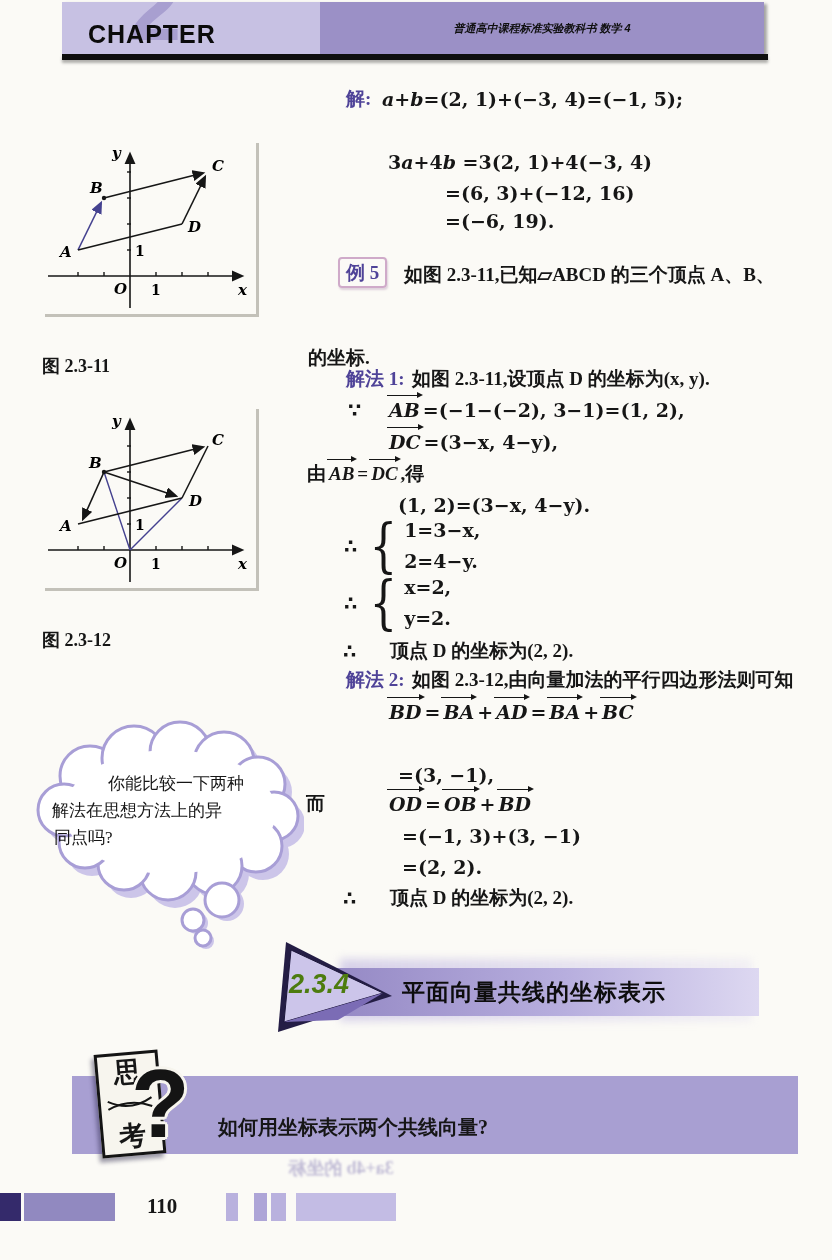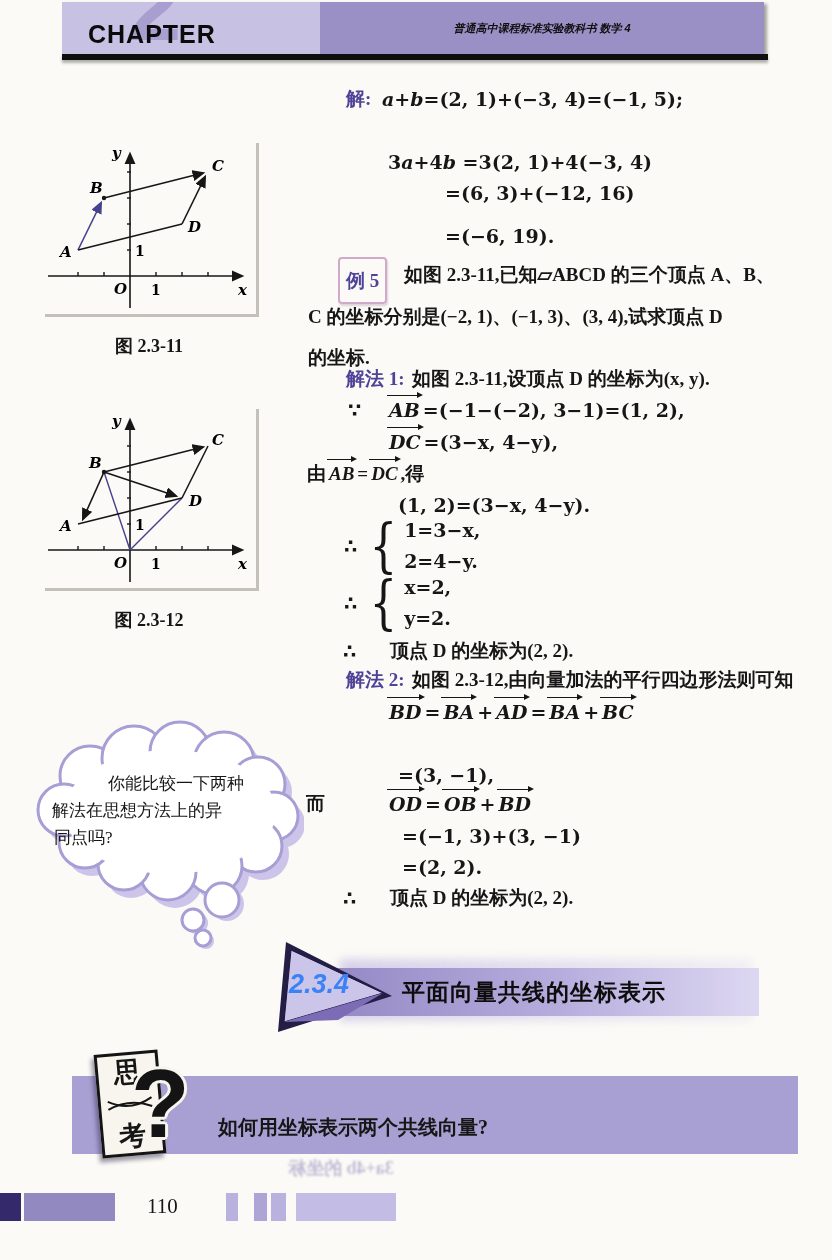--- a/index.html
+++ b/index.html
@@ -24,62 +24,62 @@
         font-weight:bold;font-size:96px;color:#a89fd0;}
   .chapter{position:absolute;left:26px;top:18px;font-family:"Liberation Sans",sans-serif;
            font-weight:bold;font-size:25px;letter-spacing:1px;color:#0b0b0b;}
   .hdr-right{position:relative;flex:1;background:#9b90c6;display:flex;align-items:center;justify-content:center;}
   .booktitle{font-family:"Liberation Sans",sans-serif;font-weight:bold;font-style:italic;
              font-size:11px;color:#101010;}
   .hdr-rule{position:absolute;left:62px;top:54px;width:706px;height:6px;background:#0e0e0e;
             box-shadow:0 3px 3px rgba(0,0,0,.3);}
   
   .figbox{position:absolute;background:#fbfaf6;box-shadow:3px 3px 0 rgba(150,145,135,.55);}
-  .figcap{position:absolute;text-align:center;font-size:18px;font-weight:bold;}
+  .figcap{position:absolute;text-align:left;font-size:18px;font-weight:bold;margin-top:20px;}
   .fig-text{font-family:"DejaVu Serif",serif;font-weight:bold;font-size:15px;font-style:italic;}
   .fig-num{font-family:"DejaVu Serif",serif;font-weight:bold;font-size:14px;}
   
   .ex-badge{position:absolute;left:338px;top:257px;color:#4f4398;border:2px solid #cfaac9;
-            border-radius:4px;padding:8px 6px;font-size:19px;font-weight:bold;line-height:27px;
+            border-radius:4px;padding:0 6px;font-size:19px;font-weight:bold;line-height:27px;
             box-shadow:1px 2px 2px rgba(180,150,180,.4);}
   
   .sys{position:absolute;display:flex;align-items:center;}
   .brace{font-family:"DejaVu Serif",serif;font-size:58px;font-weight:normal;line-height:58px;
          transform:scaleX(.75);margin:0 2px 0 8px;}
   .sysrows div{font-family:"DejaVu Serif",serif;font-weight:bold;font-size:19px;line-height:31px;white-space:nowrap;}
   
   .cloudtext{position:absolute;font-size:17px;font-weight:normal;white-space:nowrap;}
   
   .strip-halo{position:absolute;left:340px;top:959px;width:412px;height:62px;
               background:linear-gradient(to right,rgba(178,168,220,.5),rgba(214,208,240,.25));
               filter:blur(4px);}
   .strip234{position:absolute;left:327px;top:968px;width:432px;height:48px;
             background:linear-gradient(to right,#9488c4,#b7aede 55%,#ddd8f1);}
   .secnum{position:absolute;left:289px;top:969px;font-family:"Liberation Sans",sans-serif;
-          font-weight:bold;font-style:italic;font-size:27px;color:#3b82f6;}
+          font-weight:bold;font-style:italic;font-size:27px;color:#4d7c0f;}
   .sectitle{position:absolute;left:402px;top:977px;font-size:23px;font-weight:bold;
             letter-spacing:1px;color:#0d0d0d;}
   
   .thinkstrip{position:absolute;left:72px;top:1076px;width:726px;height:78px;background:#a89fd2;}
   .thinkcard{position:absolute;left:98px;top:1052px;width:58px;height:94px;background:#f7f5ee;
              border:3px solid #141414;transform:rotate(-5deg);
              box-shadow:-3px 4px 4px rgba(40,35,70,.45);
              display:flex;flex-direction:column;align-items:center;justify-content:space-between;
              padding:2px 0;}
   .thinkchar{font-size:27px;font-weight:bold;line-height:30px;}
   .qmark{position:absolute;left:131px;top:1056px;font-family:"Liberation Sans",sans-serif;
          font-weight:bold;font-size:96px;line-height:96px;color:#141414;
          text-shadow:-3px 0 0 #f7f5ee,3px 0 0 #f7f5ee,0 -3px 0 #f7f5ee,0 3px 0 #f7f5ee,
                      -2px -2px 0 #f7f5ee,2px 2px 0 #f7f5ee,-2px 2px 0 #f7f5ee,2px -2px 0 #f7f5ee;}
   .question{position:absolute;left:218px;top:1102px;font-size:20px;font-weight:bold;margin-top:12px;}
   .ghost{position:absolute;left:288px;top:1156px;transform:scaleX(-1);color:#7a70ae;opacity:.45;
          filter:blur(1px);font-size:18px;font-weight:bold;white-space:nowrap;}
   
   .fblock{position:absolute;top:1193px;height:28px;}
-  .pagenum{position:absolute;left:147px;top:1194px;font-size:21px;font-weight:normal;}
+  .pagenum{position:absolute;left:147px;top:1194px;font-size:21px;font-weight:bold;}
 </style>
 </head>
 <body>
 
 <div class="page">
 
   <div class="hdr">
     <div class="hdr-left">
       <span class="big2">2</span>
       <span class="chapter">CHAPTER</span>
@@ -87,21 +87,21 @@
     <div class="hdr-right">
       <span class="booktitle">普通高中课程标准实验教科书  数学  4</span>
     </div>
   </div>
   <div class="hdr-rule"></div>
 
   <div class="line cn plabel" style="left:346px;top:86px">解:</div>
   <div class="line math" style="left:382px;top:86px"><span class="bi">a</span><span>+</span><span class="bi">b</span><span>=(2, 1)+(−3, 4)=(−1, 5);</span></div>
   <div class="line math" style="left:388px;top:149px"><span>3</span><span class="bi">a</span><span>+4</span><span class="bi">b</span><span> =3(2, 1)+4(−3, 4)</span></div>
   <div class="line math" style="left:445px;top:180px">=(6, 3)+(−12, 16)</div>
-  <div class="line math" style="left:445px;top:223px">=(−6, 19).</div>
+  <div class="line math" style="left:445px;top:208px">=(−6, 19).</div>
 
   <div class="figbox" style="left:42px;top:140px;width:214px;height:174px">
     <svg width="214" height="174" viewBox="0 0 214 174">
       <defs>
         <marker id="mb1" markerWidth="9" markerHeight="8" refX="6.5" refY="3.5" orient="auto">
             <path d="M0,0 L8,3.5 L0,7 z" fill="#161616"></path>
           </marker>
         <marker id="mp1" markerWidth="9" markerHeight="8" refX="6.5" refY="3.5" orient="auto">
             <path d="M0,0 L8,3.5 L0,7 z" fill="#44418f"></path>
           </marker>
@@ -132,21 +132,20 @@
       <text x="18" y="117" class="fig-text">A</text>
       <text x="48" y="53" class="fig-text">B</text>
       <text x="170" y="31" class="fig-text">C</text>
       <text x="146" y="92" class="fig-text">D</text>
     </svg>
   </div>
   <div class="figcap" style="left:42px;top:334px;width:214px">图 2.3-11</div>
 
   <span class="ex-badge">例 5</span>
   <div class="line cn" style="left:404px;top:262px">如图 2.3-11,已知▱ABCD 的三个顶点 A、B、</div>
-  <div class="line cn" style="left:308px;top:304px">C 的坐标分别是(−2, 1)、(−1, 3)、(3, 4),试求顶点 D</div>
   <div class="line cn" style="left:308px;top:345px">的坐标.</div>
 
   <div class="line cn plabel" style="left:346px;top:366px">解法 1:</div>
   <div class="line cn" style="left:412px;top:366px">如图 2.3-11,设顶点 D 的坐标为(x, y).</div>
   <div class="line tfs" style="left:348px;top:397px">∵</div>
   <div class="line math" style="left:386px;top:397px"><span class="vec">AB</span><span>=(−1−(−2), 3−1)=(1, 2),</span></div>
   <div class="line math" style="left:386px;top:429px"><span class="vec">DC</span><span>=(3−x, 4−y),</span></div>
   <div class="line cn" style="left:307px;top:461px"><span>由</span><span class="vec">AB</span><span>=</span><span class="vec">DC</span><span>,得</span></div>
   <div class="line math" style="left:398px;top:492px">(1, 2)=(3−x, 4−y).</div>
 

